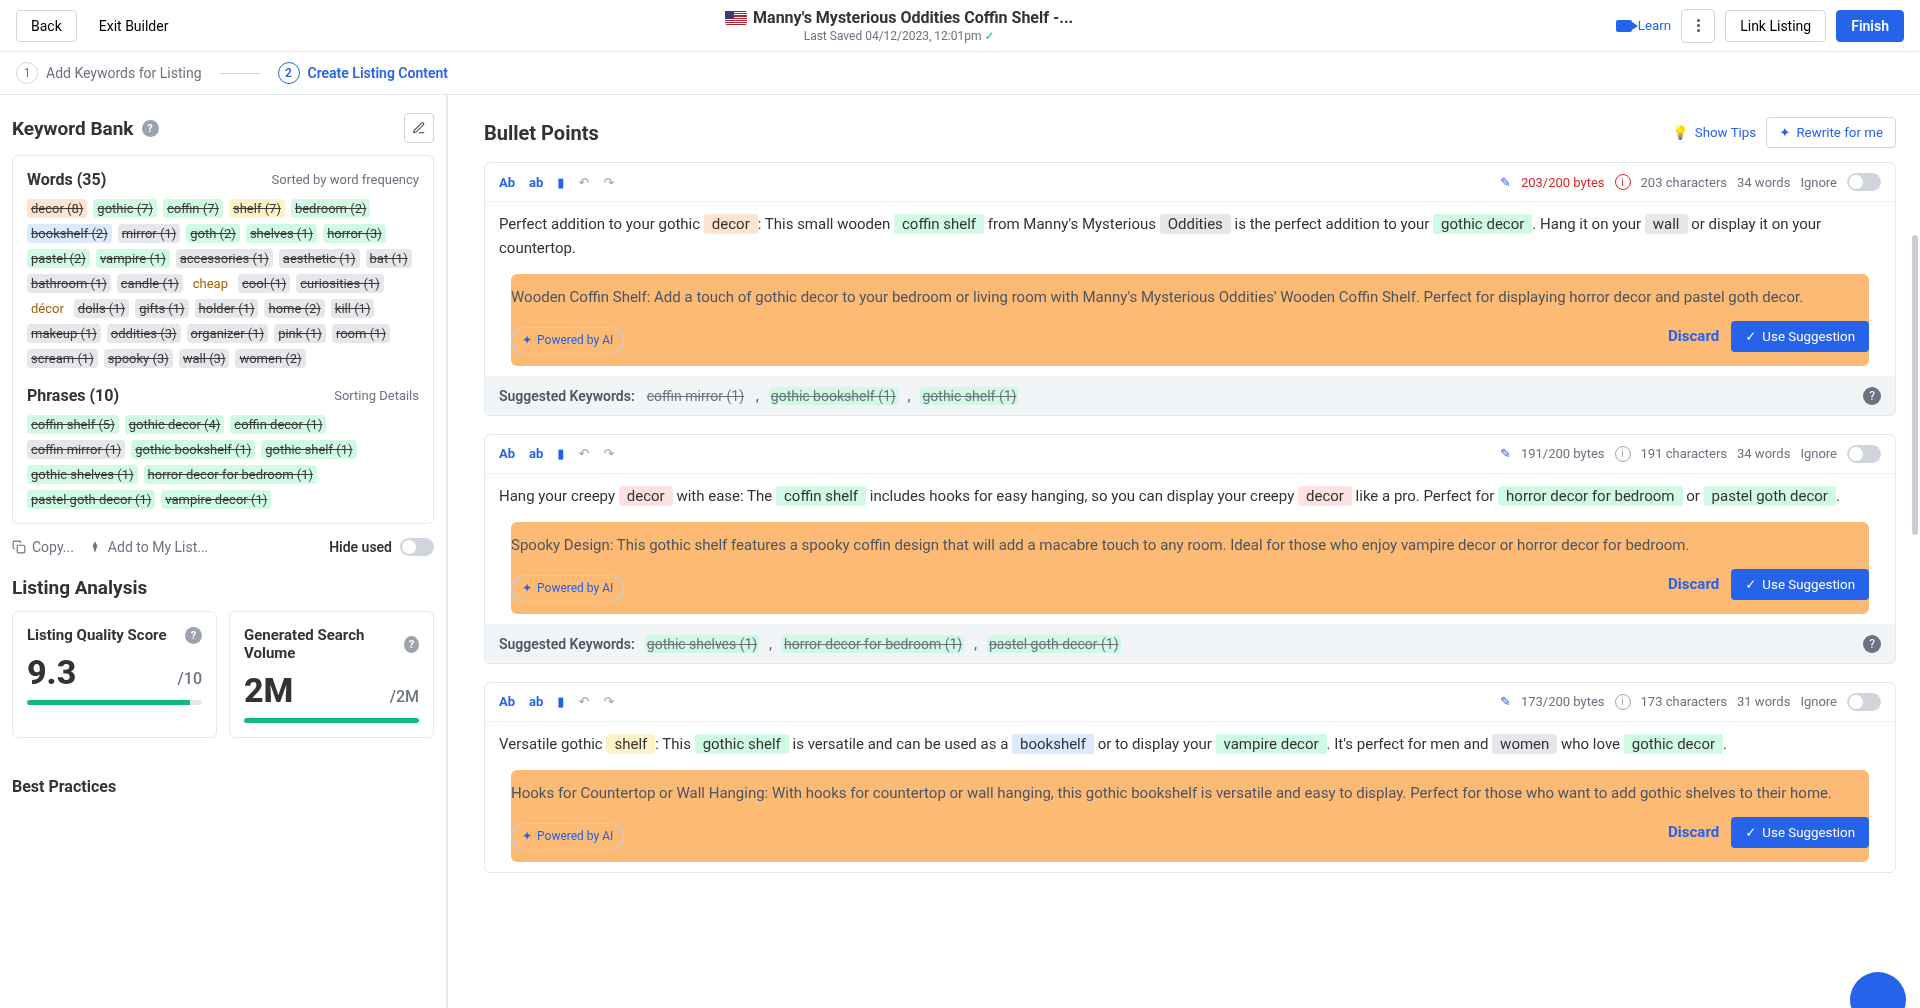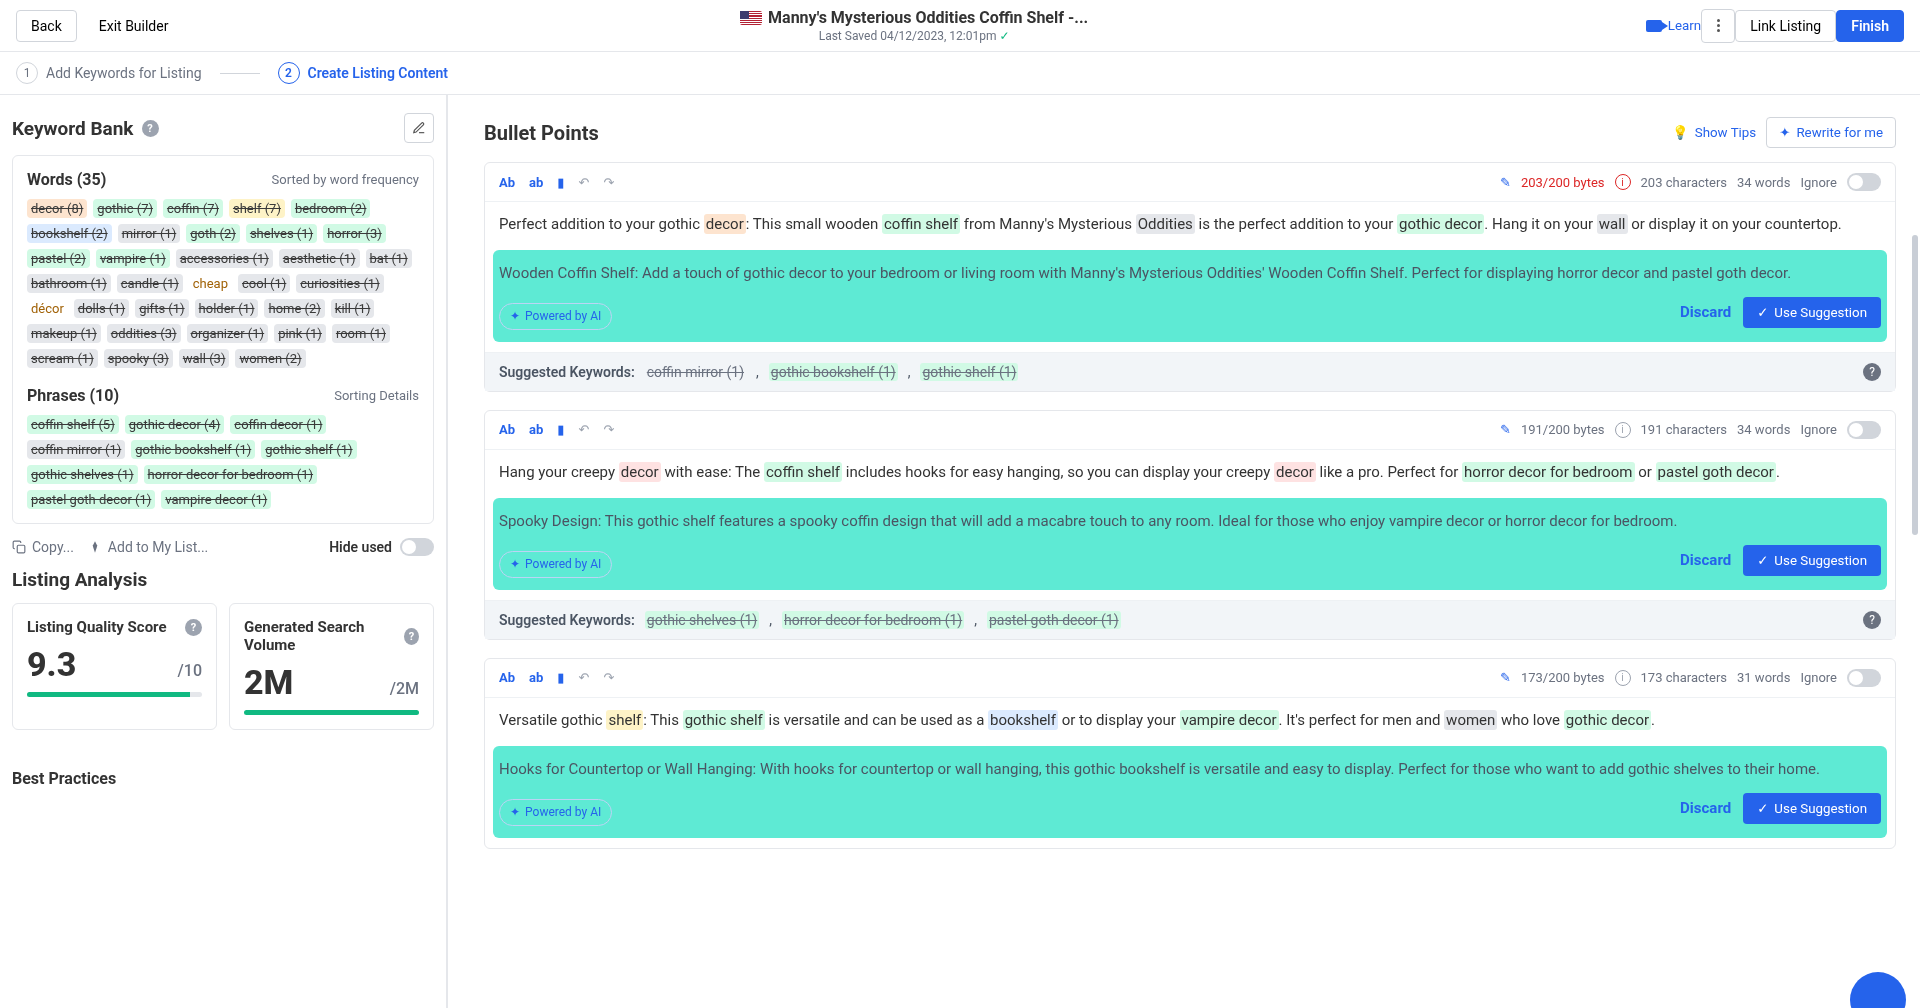--- a/index.html
+++ b/index.html
@@ -8,21 +8,21 @@
 .topbar-left { display: flex; gap: 8px; }
 .btn { padding: 7px 14px; border: 1px solid #d1d5db; border-radius: 4px; background: #fff; cursor: pointer; font-size: 14px; }
 .btn-primary { background: #2563eb; color: #fff; border-color: #2563eb; font-weight: 600; }
 .btn-link { color: #2563eb; border: none; background: transparent; display: inline-flex; align-items: center; gap: 6px; }
 .topbar-center { flex: 1; text-align: center; }
 .title-row { display: flex; align-items: center; justify-content: center; gap: 6px; font-weight: 700; font-size: 16px; }
 .flag { width: 22px; height: 14px; background: linear-gradient(#B22234 8%, #fff 8% 16%, #B22234 16% 24%, #fff 24% 32%, #B22234 32% 40%, #fff 40% 48%, #B22234 48% 56%, #fff 56% 64%, #B22234 64% 72%, #fff 72% 80%, #B22234 80% 88%, #fff 88% 96%, #B22234 96%); position: relative; border-radius: 2px; }
 .flag::before { content:""; position:absolute; top:0; left:0; width:9px; height:8px; background:#3C3B6E; }
 .saved-row { font-size: 12px; color: #6b7280; margin-top: 2px; }
 .check { color: #10b981; }
-.topbar-right { display: flex; align-items: center; }
+.topbar-right { display: flex; gap: 10px; align-items: center; }
 .icon-btn { width: 34px; height: 34px; border: 1px solid #d1d5db; border-radius: 4px; display:flex; align-items:center; justify-content:center; cursor:pointer; background:#fff; }
 .dots { display:flex; flex-direction:column; gap:2px; }
 .dots span { width:3px; height:3px; background:#555; border-radius:50%; }
 
 .steps { display:flex; align-items:center; gap:18px; padding: 10px 16px; border-bottom:1px solid #e5e7eb; color:#6b7280; font-size:14px; }
 .step { display:flex; align-items:center; gap:8px; }
 .step-num { width:22px; height:22px; border:1px solid #d1d5db; border-radius:50%; display:flex; align-items:center; justify-content:center; font-size:12px; }
 .step.active { color:#2563eb; font-weight:600; }
 .step.active .step-num { border-color:#2563eb; }
 .step-line { width:40px; height:1px; background:#d1d5db; }
@@ -65,28 +65,28 @@
 
 .bullet-card { border:1px solid #e5e7eb; border-radius:6px; margin-bottom:18px; }
 .toolbar { display:flex; align-items:center; padding:10px 14px; gap:14px; color:#6b7280; font-size:13px; border-bottom:1px solid #eef1f4; }
 .ab { color:#2563eb; font-weight:700; cursor:pointer; }
 .toolbar-icons { display:flex; gap:14px; color:#9ca3af; }
 .toolbar .right { margin-left:auto; display:flex; align-items:center; gap:10px; }
 .bytes.red { color:#dc2626; }
 .info-circ { width:16px; height:16px; border-radius:50%; border:1.5px solid #dc2626; color:#dc2626; display:inline-flex; align-items:center; justify-content:center; font-size:10px; }
 .info-circ.gray { border-color:#9ca3af; color:#9ca3af; }
 .bullet-text { padding: 10px 14px 14px; font-size:15px; line-height:1.6; }
-.hl { padding:1px 2px; border-radius:3px; }
+.hl { padding:1px 8px; border-radius:3px; }
 .hl.o { background:#fde4cf; }
 .hl.g { background:#d1fae5; }
 .hl.b { background:#dbeafe; }
 .hl.y { background:#fef3c7; }
 .hl.r { background:#fee2e2; }
 .hl.gray { background:#e5e7eb; }
-.suggest { background:#5eead4; margin: 0 8px 10px; border-radius:6px; padding:12px 6px; color:#4b5563; font-size:15px; line-height:1.55; }
+.suggest { background:#fdba74; margin: 0 26px 10px; border-radius:6px; padding:12px 0; color:#4b5563; font-size:15px; line-height:1.55; }
 .ai-badge { display:inline-flex; align-items:center; gap:5px; border:1px solid #bcd4f4; color:#2563eb; border-radius:14px; padding:3px 10px; font-size:12px; margin-top:8px; }
 .suggest-actions { display:flex; align-items:center; gap:12px; margin-top:10px; }
 .suggest-actions .discard { color:#2563eb; cursor:pointer; margin-left:auto; font-weight:700; }
 .btn-blue { background:#2563eb; color:#fff; border:none; border-radius:4px; padding:8px 14px; display:inline-flex; align-items:center; gap:6px; cursor:pointer; }
 .sugg-kw { background:#f2f5f8; border-top:1px solid #eef1f4; padding:10px 14px; display:flex; align-items:center; gap:10px; flex-wrap:wrap; color:#4b5563; font-size:14px; }
 .sugg-kw .qmark { margin-left:auto; width:18px; height:18px; border-radius:50%; background:#6b7280; color:#fff; font-size:12px; display:flex; align-items:center; justify-content:center; }
 .kw { text-decoration:line-through; color:#6b7280; padding:1px 2px; border-radius:3px; }
 .kw.g { background:#d1fae5; }
 
 .fab { position:fixed; bottom:-20px; right:14px; width:56px; height:56px; background:#2563eb; border-radius:50%; }
@@ -233,21 +233,21 @@
             <path d="M12 2l3 6 1 1-1 4-3 9-3-9-1-4 1-1z"></path>
           </svg>
         <span>Add to My List...</span>
       </span>
       <span class="right">
         <span style="font-weight:600;color:#333;">Hide used</span>
         <span class="toggle"></span>
       </span>
     </div>
 
-    <div class="section-title" style="margin-top:12px;">
+    <div class="section-title" style="margin-top:20px;">
       <span>Listing Analysis</span>
     </div>
     <div class="metrics">
       <div class="metric">
         <div class="metric-label">
           <span>Listing Quality Score</span>
           <span class="help-icon" style="margin-left:auto;">?</span>
         </div>
         <div class="metric-value">
           <span>9.3</span>

